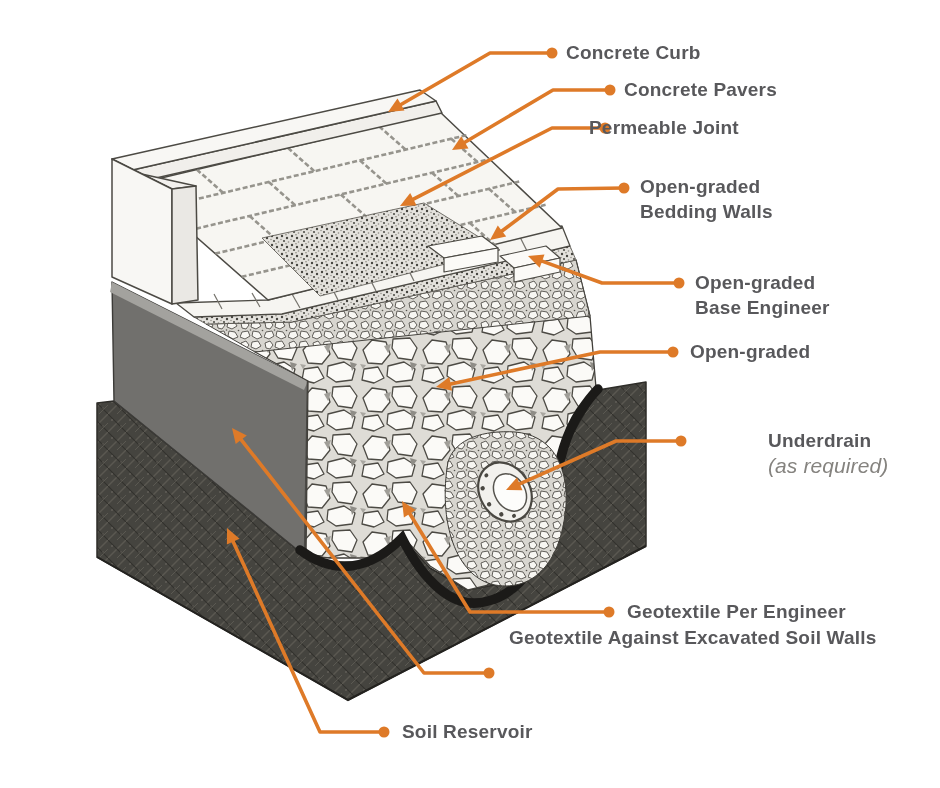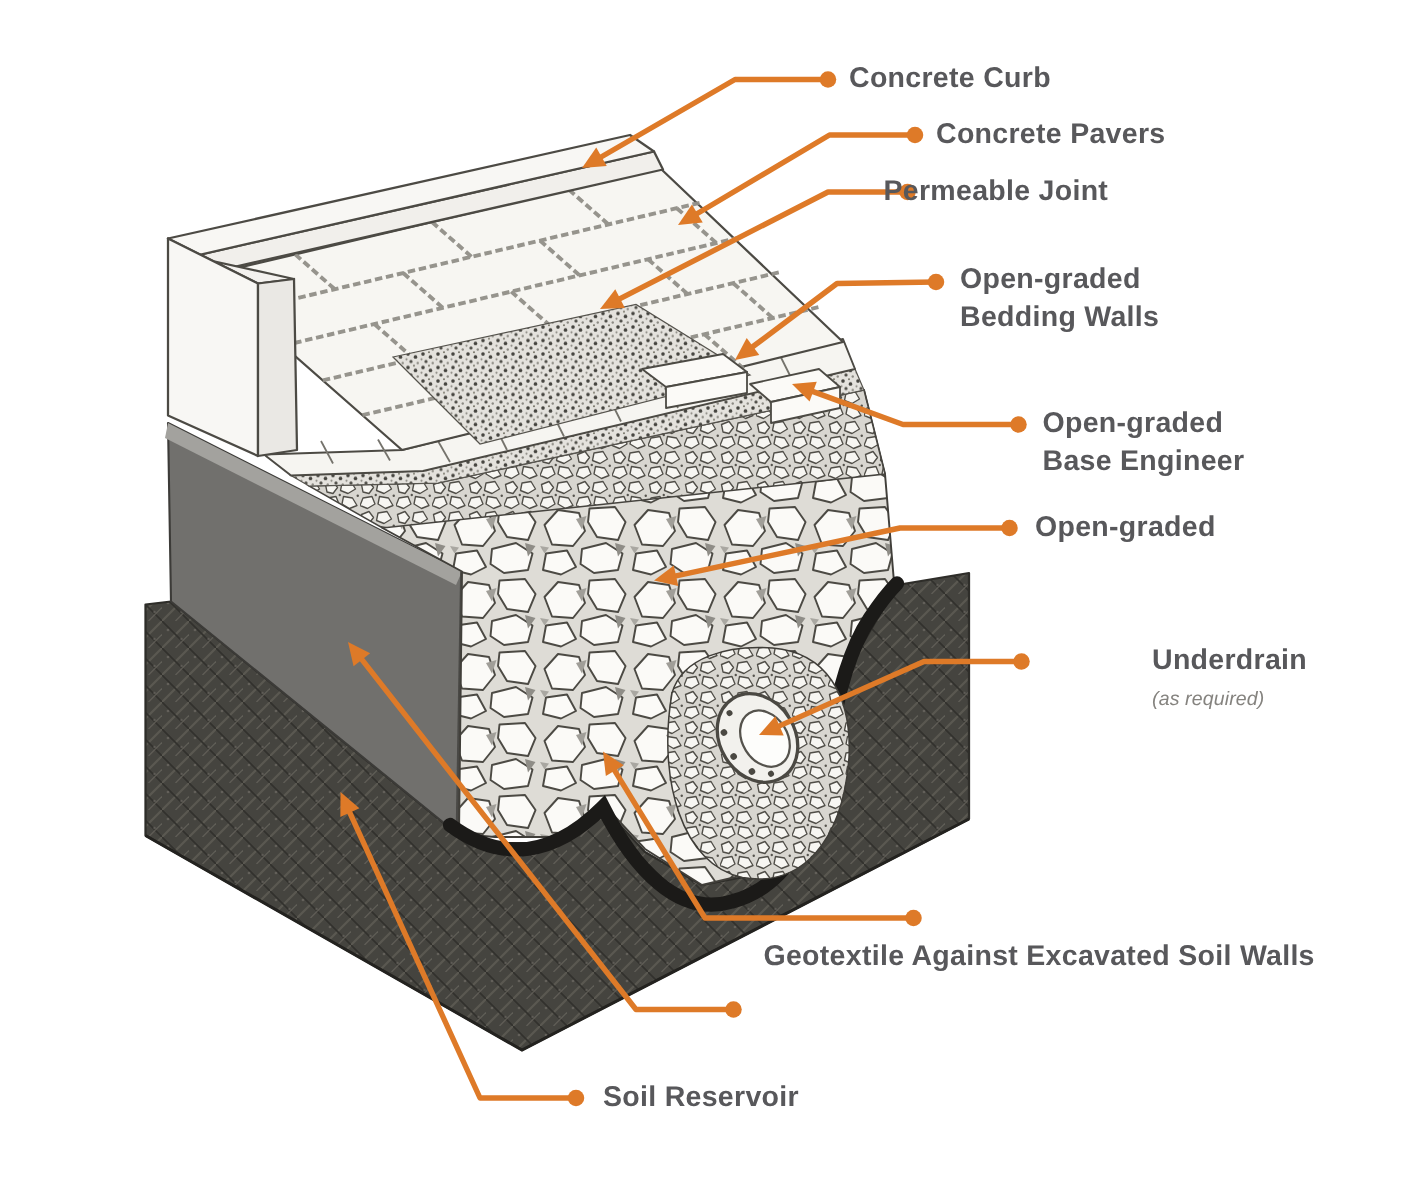--- a/index.html
+++ b/index.html
@@ -15,21 +15,21 @@
     font-weight:700;
     line-height:25px;
     letter-spacing:0.2px;
     white-space:nowrap;
   }
   .callout .line{display:block;}
   .callout .note{
     display:block;
     font-weight:400;
     font-style:italic;
-    font-size:13px;
+    font-size:21px;
     color:#85837f;
     letter-spacing:0.1px;
   }
   .connector{stroke:#de7a28;stroke-width:3.6;fill:none;stroke-linejoin:round;stroke-linecap:round;}
   .arrowhead{fill:#de7a28;stroke:none;}
   .dot{fill:#de7a28;stroke:none;}
 </style>
 </head>
 <body>
 
@@ -252,20 +252,23 @@
 
   <div class="callout" style="left:690px;top:339px;">
     <span class="line">Open-graded</span>
   </div>
 
   <div class="callout" style="left:732px;top:428px;margin-left:36px;">
     <span class="line">Underdrain</span>
     <span class="note">(as required)</span>
   </div>
 
+  <div class="callout" style="left:627px;top:599px;">
+    <span class="line">Geotextile Per Engineer</span>
+  </div>
 
   <div class="callout" style="left:509px;top:625px;">
     <span class="line">Geotextile Against Excavated Soil Walls</span>
   </div>
 
   <div class="callout" style="left:402px;top:719px;">
     <span class="line">Soil Reservoir</span>
   </div>
 
 </div>

